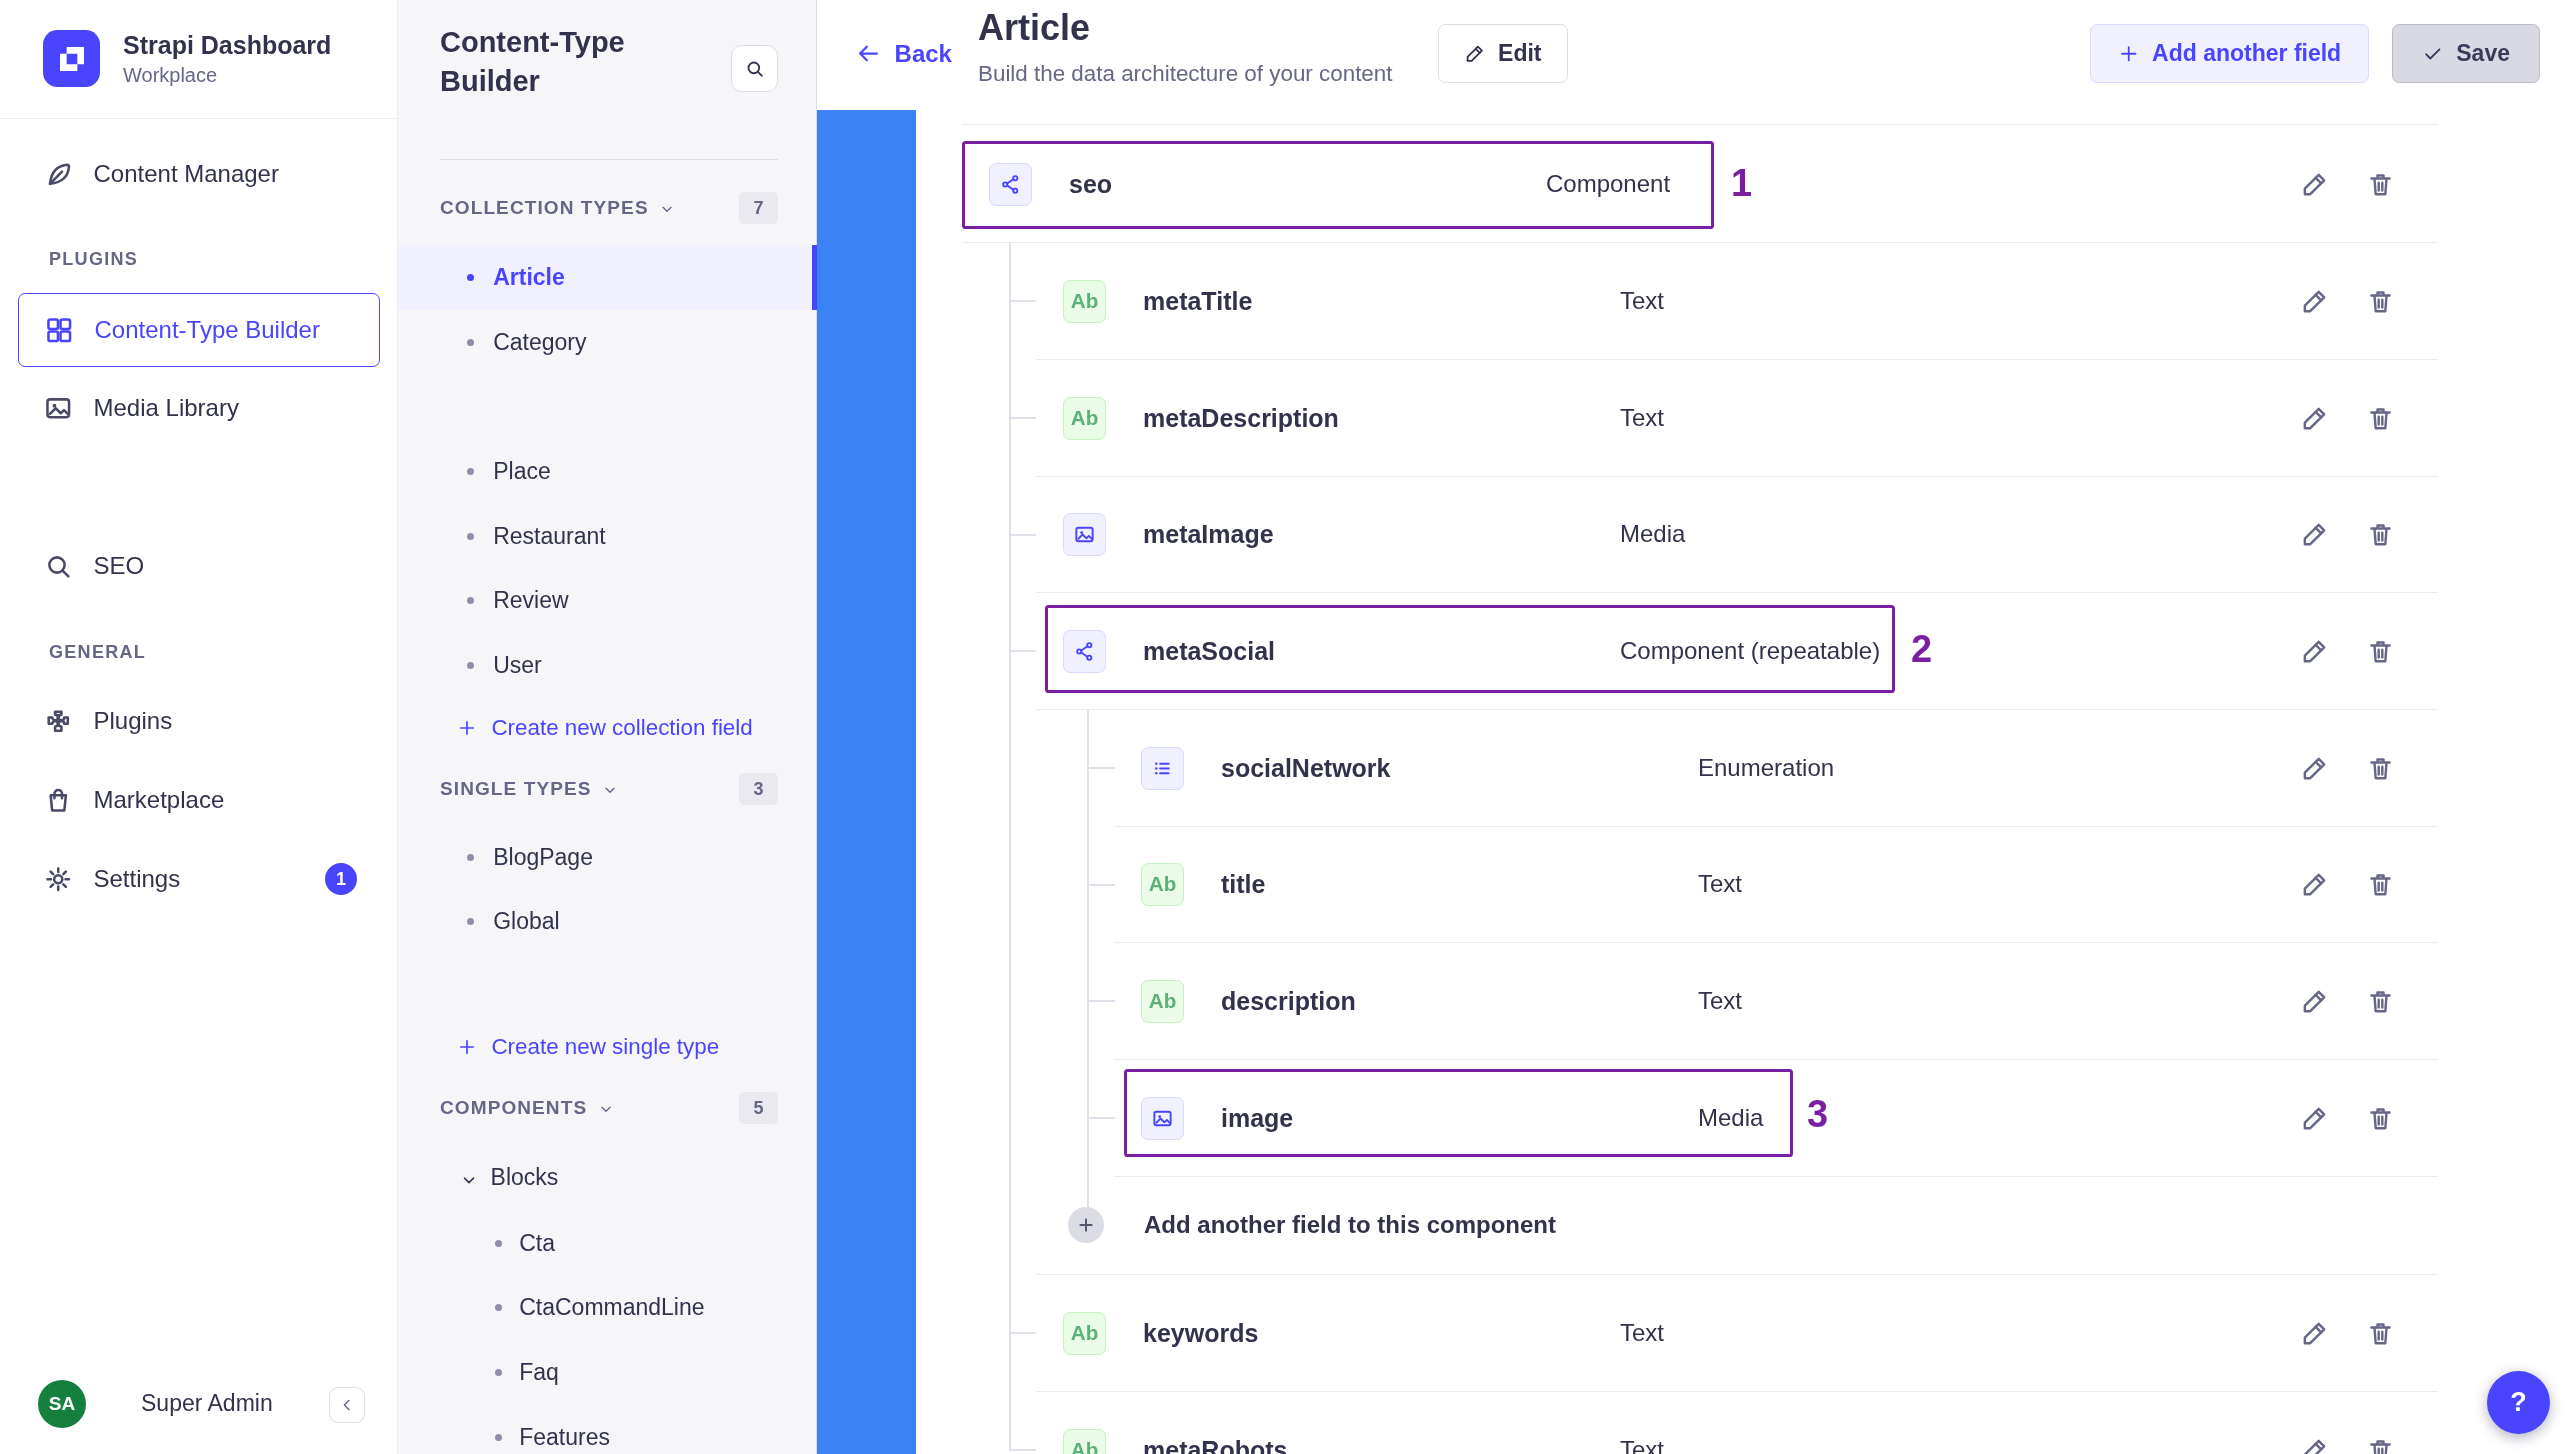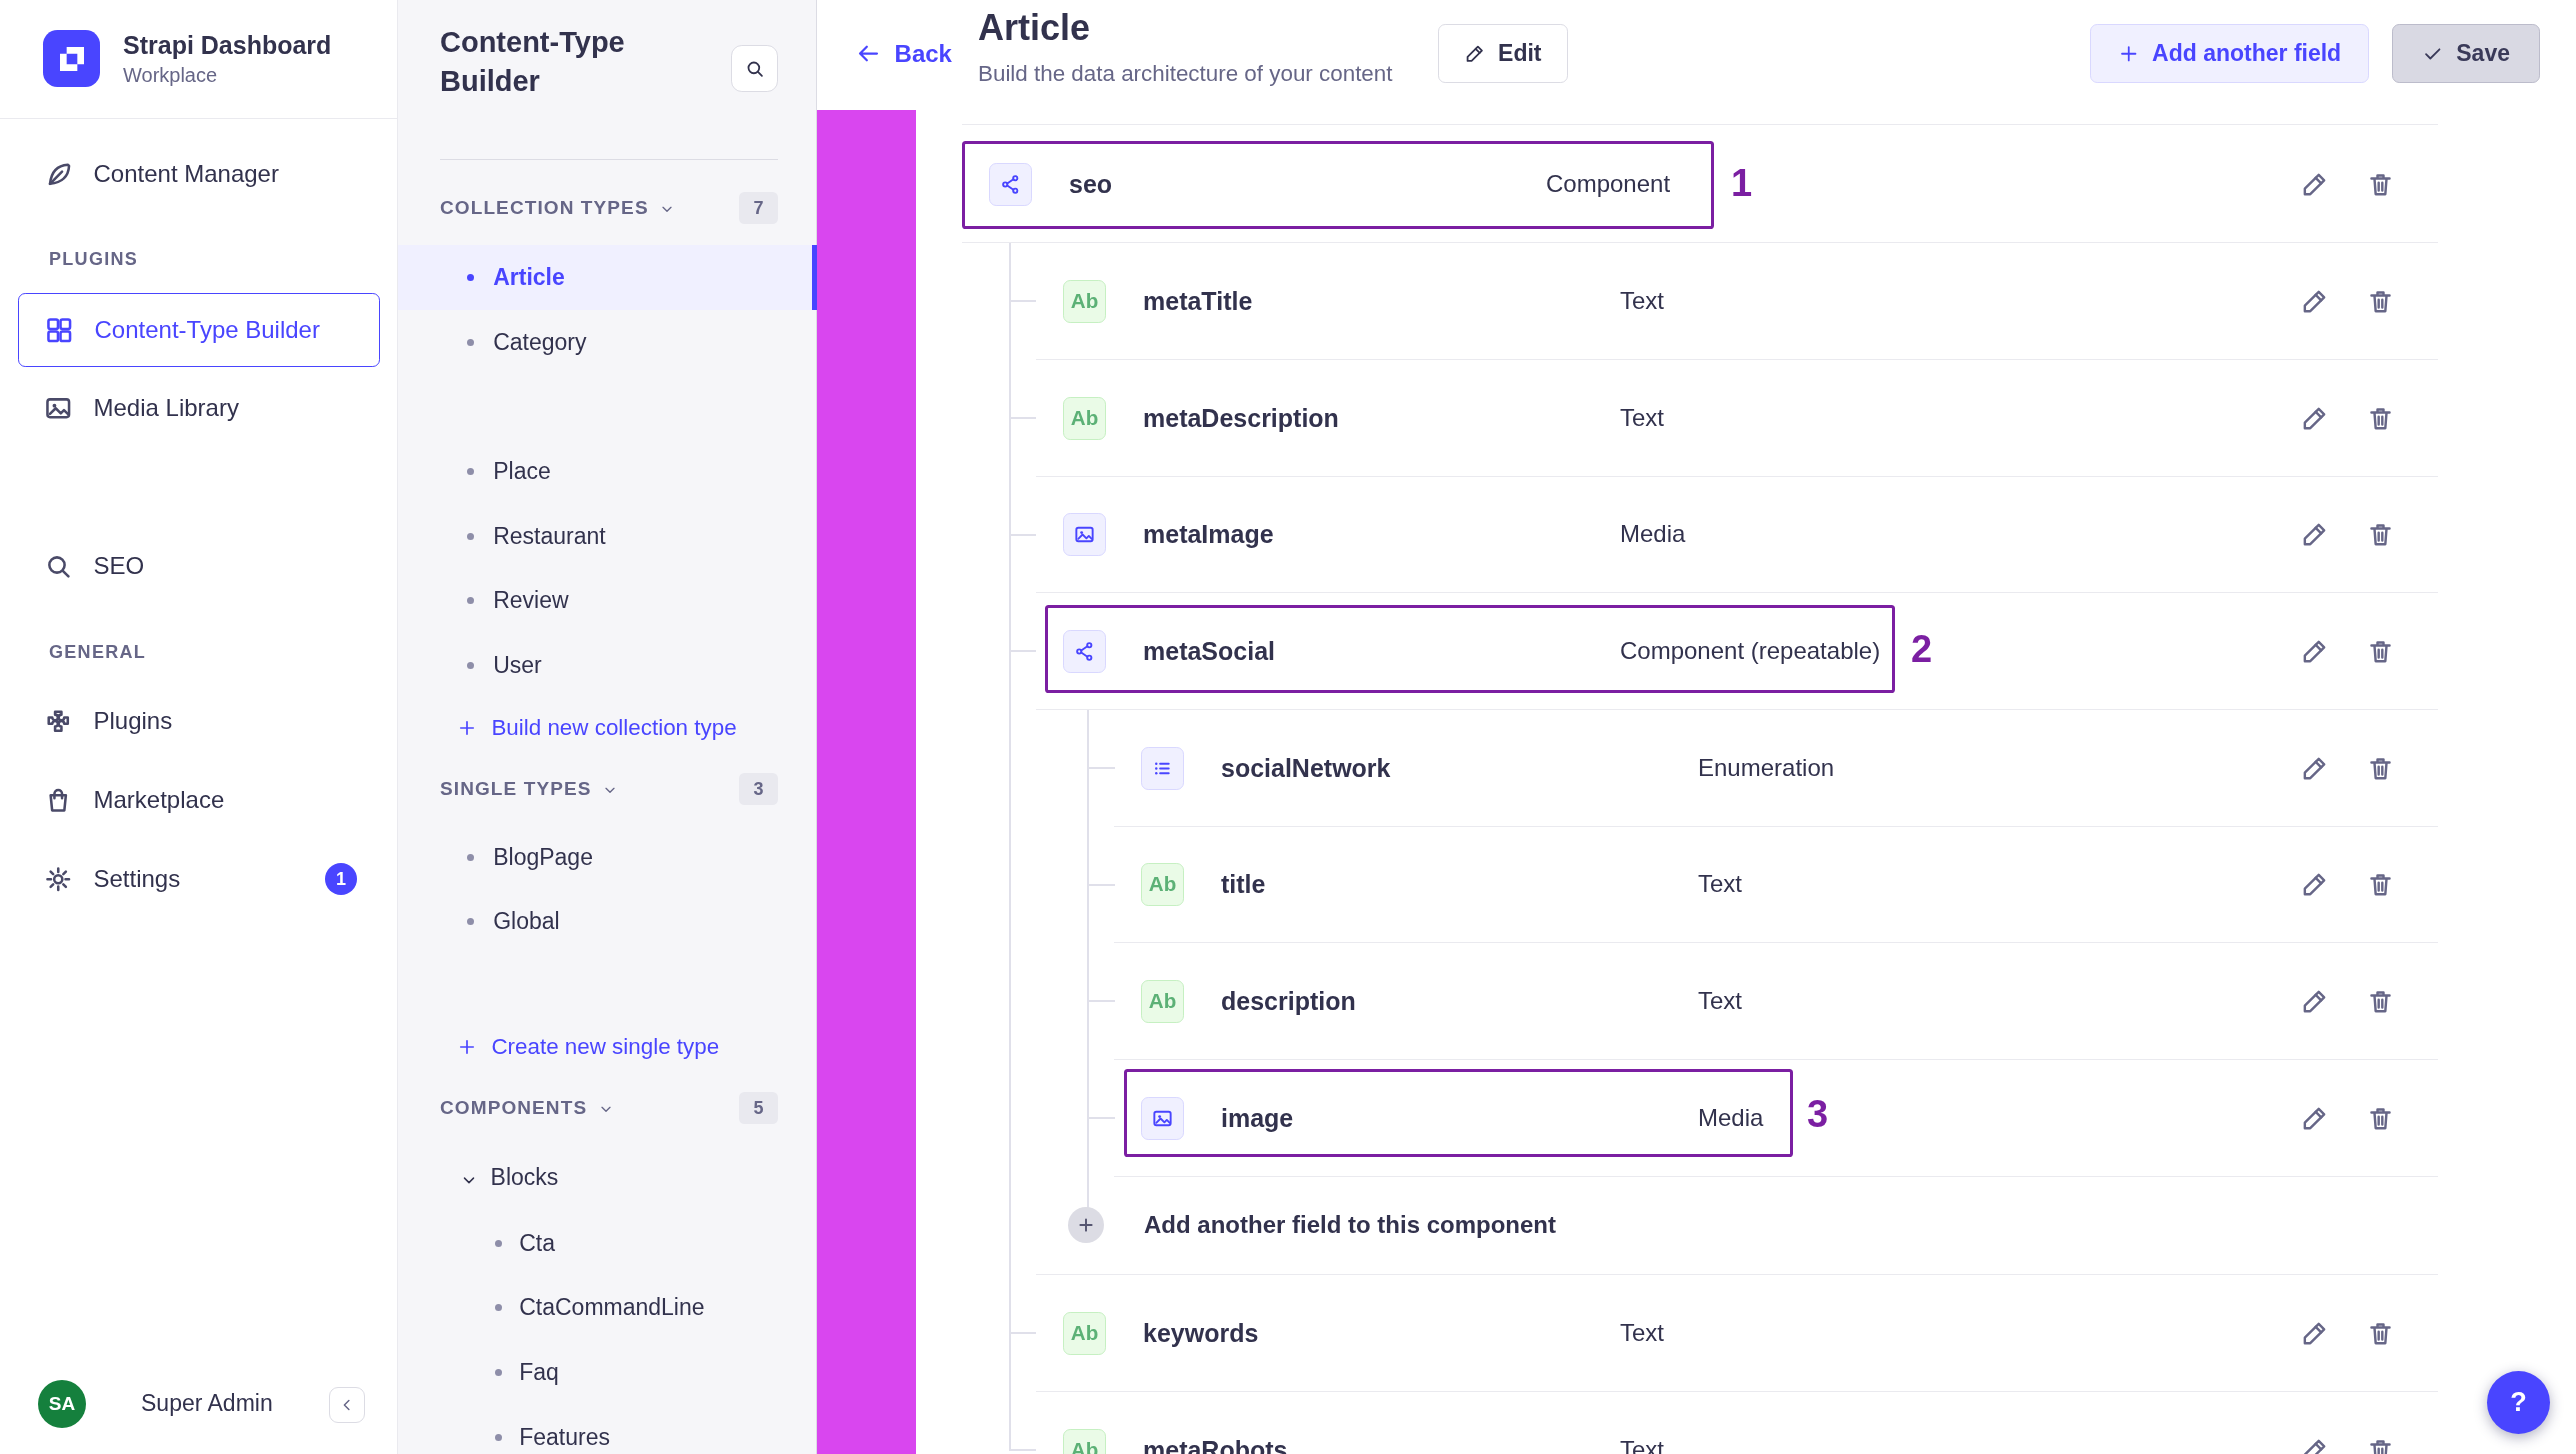--- a/index.html
+++ b/index.html
@@ -51,21 +51,21 @@
   .s2sub { padding-left:97px;text-align:center; }
   .s2sub .dot { margin-right:17px; }
   .s2create { position:absolute; left:59px; height:43px; display:flex; align-items:center; gap:14.4px; color:#4945ff; font-size:22.4px; font-weight:500; cursor:pointer; }
   .s2create .plus { width:20px; height:20px; }
   .s2create .plus svg { width:20px; height:20px; }
   .s2group { position:absolute; left:62px; height:50px; display:flex; align-items:center; gap:12.6px; font-size:23px; font-weight:500; color:#32324d; cursor:pointer; }
   .s2group .chev { width:18px; height:18px; color:#32324d; }
   .s2group .chev svg { width:18px; height:18px; }
 
   
-  .main { position:absolute; left:817px; top:0; width:1759px; height:1454px; background:#d946ef; }
+  .main { position:absolute; left:817px; top:0; width:1759px; height:1454px; background:#3b82f6; }
   .main-header { position:absolute; left:0; top:0; width:1759px; height:110px; background:#fff; z-index:3; }
   .back { position:absolute; left:38px; top:32px; height:43px; display:flex; align-items:center; gap:12.6px; color:#4945ff; font-size:24px; font-weight:600; cursor:pointer; }
   .back .arr { width:27px; height:27px; }
   .back .arr svg { width:27px; height:27px; }
   .htitle { position:absolute; left:161px; top:7.2px; font-size:36px; font-weight:700; }
   .hsub { position:absolute; left:161px; top:61px; font-size:22.4px; color:#666687; }
   .btn { display:flex; align-items:center; justify-content:center; gap:12.6px; height:59px; border-radius:7.2px; font-size:23px; font-weight:600; cursor:pointer; font-family:inherit; }
   .editbtn { position:absolute; left:621px; top:24px; padding:0 25px; background:#fff; border:0.9px solid #dcdce4; color:#32324d; }
   .editbtn svg { width:21.5px; height:21.5px; }
   .rightbtns { position:absolute; right:36px; top:24px; display:flex; gap:23px; }
@@ -247,21 +247,21 @@
   </div>
   <div class="s2item" style="top:633px">
     <span class="dot"></span>
       <span>User</span>
   </div>
 
   <div class="s2create" style="top:706px">
     <span class="plus"><svg class="s" viewBox="0 0 24 24">
           <path d="M12 4.5v15M4.5 12h15"></path>
         </svg></span>
-    <span>Build new collection type</span>
+    <span>Create new collection field</span>
   </div>
 
   <div class="s2head" style="top:771px">
     <span>SINGLE TYPES</span>
     <span class="chev"><svg class="s" viewBox="0 0 24 24">
           <path d="M6 9.5l6 6 6-6"></path>
         </svg></span>
     <span class="countbadge">3</span>
   </div>
 

